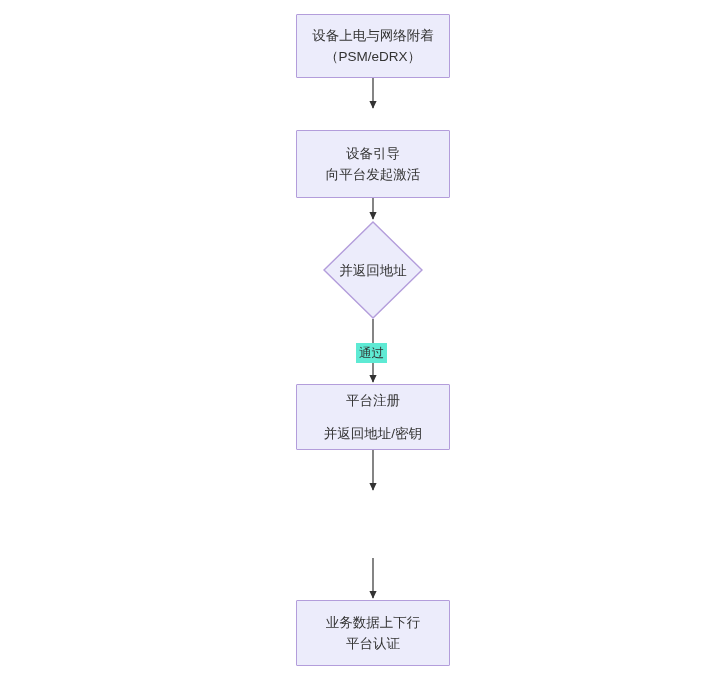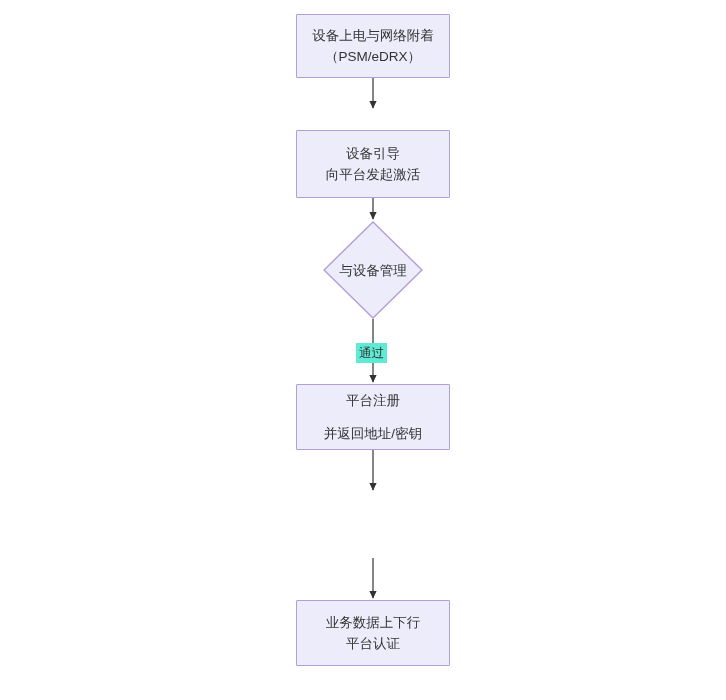--- a/index.html
+++ b/index.html
@@ -128,21 +128,21 @@
 
   <div class="node process-node" style="left:296px; top:110px; width:154px; height:68px;margin-top:20px;">
     <span class="node-line">设备引导</span>
     <span class="node-line">向平台发起激活</span>
   </div>
 
   <div class="decision-node" style="left:323px; top:221px;">
     <svg class="decision-shape" viewBox="0 0 100 98" width="100" height="98" xmlns="http://www.w3.org/2000/svg">
       <polygon points="50,1 99,49 50,97 1,49" fill="#ececfb" stroke="#b39ddb" stroke-width="1.4"></polygon>
     </svg>
-    <span class="decision-label">与设备管理</span>
+    <span class="decision-label">并返回地址</span>
   </div>
 
   <div class="edge-label" style="left:356px; top:343px;">
     <span>通过</span>
   </div>
 
   <div class="node process-node" style="left:296px; top:384px; width:154px; height:66px;gap:12px;">
     <span class="node-line">平台注册</span>
     <span class="node-line">并返回地址/密钥</span>
   </div>

